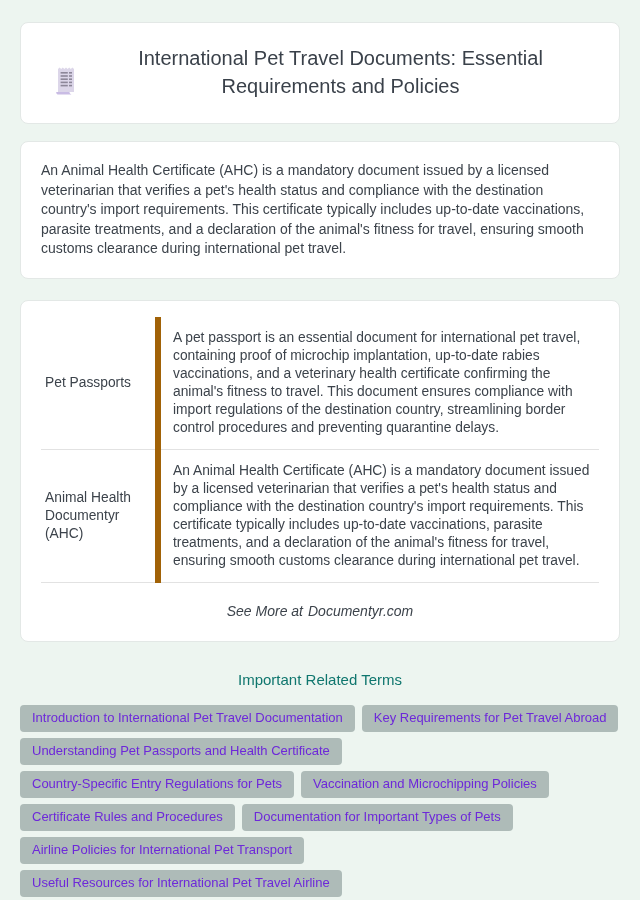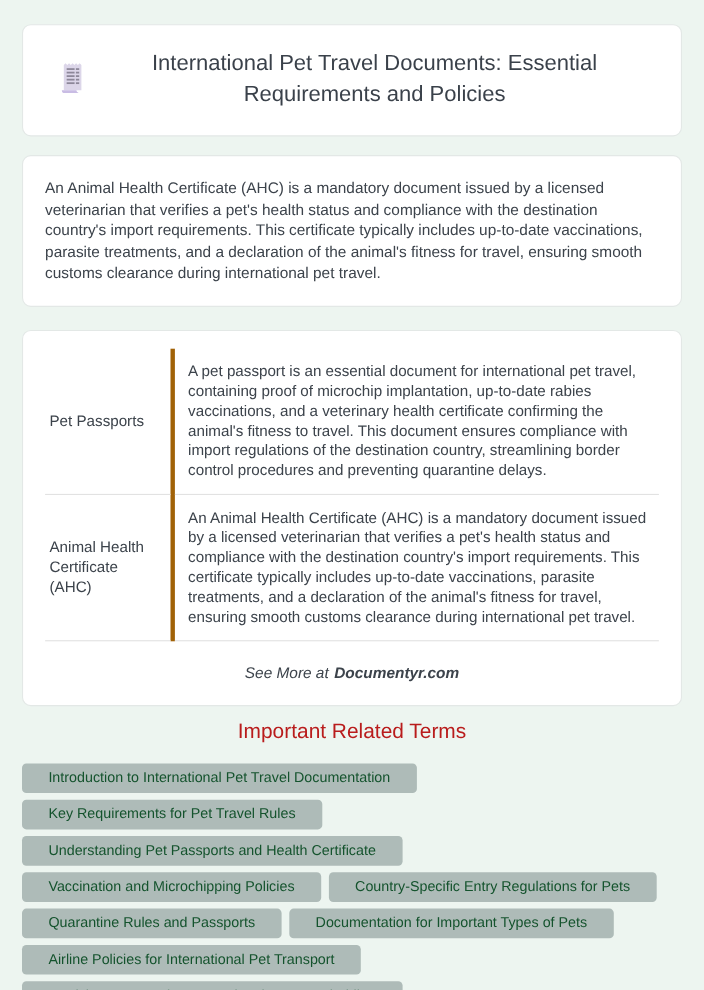--- a/index.html
+++ b/index.html
@@ -12,50 +12,50 @@
   }
   .page{padding:22px 20px 0;}
   .card{
     background:#ffffff;
     border:1px solid #e3e8e6;
     border-radius:8px;
     box-sizing:border-box;
   }
   
   .title-card{padding:21px 26px 23px;margin-bottom:17px;}
-  .title-row{display:flex;justify-content:center;align-items:center;gap:17px;}
+  .title-row{display:flex;justify-content:center;align-items:flex-end;gap:17px;}
   .receipt-icon{flex:0 0 auto;margin-top:3px;}
   h1.page-title{
     margin:0;max-width:492px;
     font-size:20px;line-height:28px;font-weight:500;
     text-align:center;color:#3a414a;
   }
   
   .intro-card{padding:19px 20px;margin-bottom:21px;}
   .intro-card p{margin:0;font-size:14px;line-height:19.5px;color:#3c434b;}
   
   .glossary-card{padding:16px 20px 22px;}
   table.glossary{width:100%;border-collapse:collapse;}
   td{font-size:13.8px;line-height:18px;color:#3c434b;vertical-align:middle;}
   td.term{width:100px;padding:12px 10px 12px 4px;}
-  td.def{border-left:4px solid #a16207;padding:12px 0 12px 12px;}
+  td.def{border-left:6px solid #a16207;padding:12px 0 12px 12px;}
   tr.g-row td{border-bottom:1px solid #e2e2e2;}
   .see-more{margin:20px 0 0;text-align:center;font-style:italic;font-size:14px;color:#3c434b;}
-  .see-more .site{font-weight:bold;margin-left:5px;cursor:pointer;}
+  .see-more .site{font-weight:normal;margin-left:5px;cursor:pointer;}
   
   h2.related-heading{
-    margin:13px 0 17px;text-align:center;
-    font-size:19px;font-weight:500;color:#b91c1c;
+    margin:29px 0 17px;text-align:center;
+    font-size:15px;font-weight:500;color:#0f766e;
   }
   .tags{display:flex;flex-wrap:wrap;gap:6px 7px;}
   .tag{
     display:inline-block;
-    background:#aebbb8;color:#14532d;
+    background:#aebbb8;color:#6d28d9;
     font-size:13px;line-height:16px;
-    padding:5px 24px 6px;border-radius:4px;
+    padding:5px 12px 6px;border-radius:4px;
     cursor:pointer;white-space:nowrap;
   }
 </style>
 </head>
 <body>
 
 <div class="page">
 
   <div class="card title-card">
     <div class="title-row">
@@ -86,36 +86,36 @@
   </div>
 
   <div class="card glossary-card">
     <table class="glossary">
       <tbody>
         <tr class="g-row">
           <td class="term">Pet Passports</td>
           <td class="def">A pet passport is an essential document for international pet travel, containing proof of microchip implantation, up-to-date rabies vaccinations, and a veterinary health certificate confirming the animal's fitness to travel. This document ensures compliance with import regulations of the destination country, streamlining border control procedures and preventing quarantine delays.</td>
         </tr>
         <tr class="g-row">
-          <td class="term">Animal Health Certificate (AHC)</td>
+          <td class="term">Animal Health Documentyr (AHC)</td>
           <td class="def">An Animal Health Certificate (AHC) is a mandatory document issued by a licensed veterinarian that verifies a pet's health status and compliance with the destination country's import requirements. This certificate typically includes up-to-date vaccinations, parasite treatments, and a declaration of the animal's fitness for travel, ensuring smooth customs clearance during international pet travel.</td>
         </tr>
       </tbody>
     </table>
     <p class="see-more">
       <span>See More at</span><span class="site">Documentyr.com</span>
     </p>
   </div>
 
   <h2 class="related-heading">Important Related Terms</h2>
   <div class="tags">
     <span class="tag">Introduction to International Pet Travel Documentation</span>
-    <span class="tag">Key Requirements for Pet Travel Rules</span>
+    <span class="tag">Key Requirements for Pet Travel Abroad</span>
     <span class="tag">Understanding Pet Passports and Health Certificate</span>
+    <span class="tag">Country-Specific Entry Regulations for Pets</span>
     <span class="tag">Vaccination and Microchipping Policies</span>
-    <span class="tag">Country-Specific Entry Regulations for Pets</span>
-    <span class="tag">Quarantine Rules and Passports</span>
+    <span class="tag">Certificate Rules and Procedures</span>
     <span class="tag">Documentation for Important Types of Pets</span>
     <span class="tag">Airline Policies for International Pet Transport</span>
     <span class="tag">Useful Resources for International Pet Travel Airline</span>
   </div>
 
 </div>
 
 </body></html>

